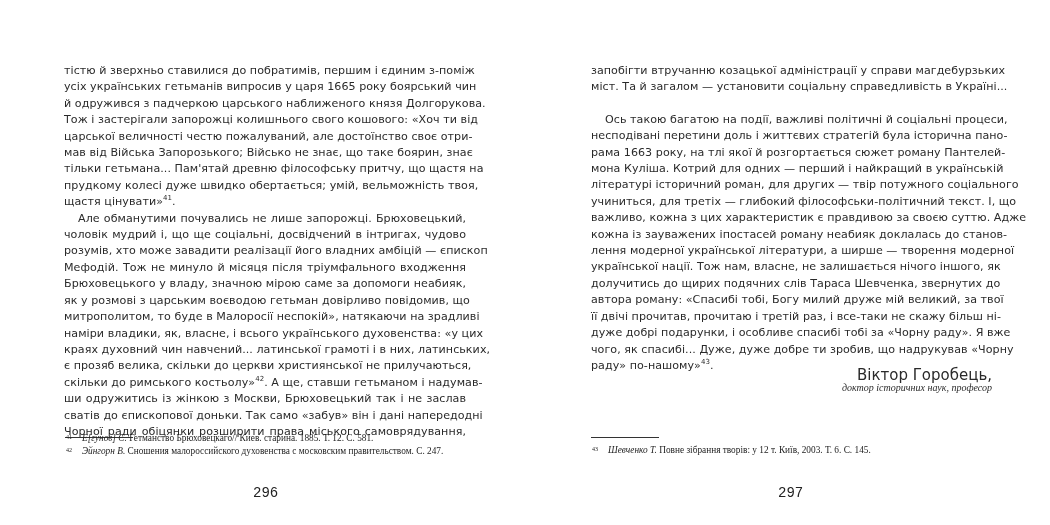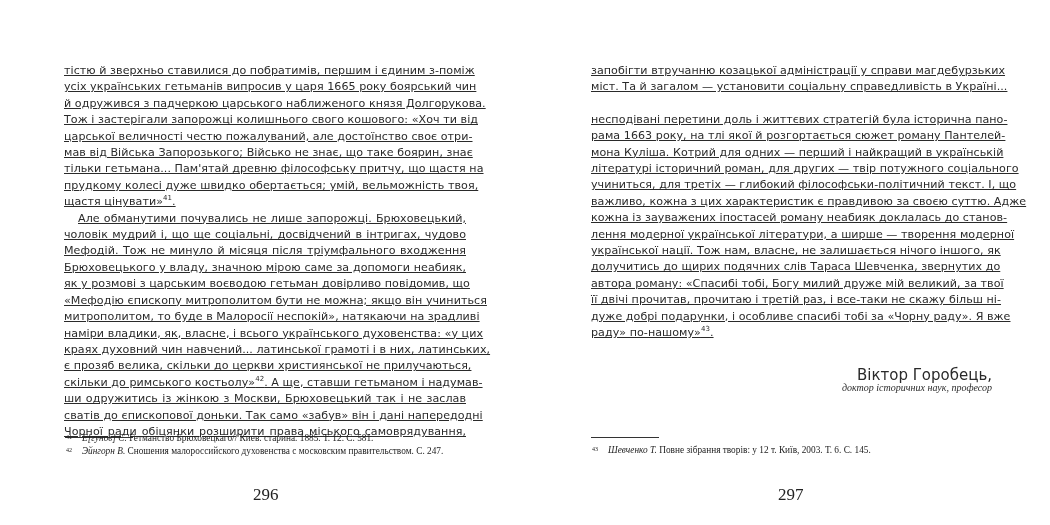--- a/index.html
+++ b/index.html
@@ -8,34 +8,34 @@
   .page { position: absolute; top: 0; height: 525px; }
   .page-left { left: 0; width: 525px; }
   .page-right { left: 525px; width: 525px; }
   .body-text { position: absolute; font-size: 11.1px; line-height: 16.4px;
                text-align: justify; letter-spacing: 0.05px; }
   .page-left .body-text { left: 64px; top: 63px; width: 402px; }
   .page-right .body-text { left: 591px; left: 66px; top: 63px; width: 392px; }
   .body-text p { margin: 0; }
   .body-text .gap { margin-top: 16px; }
   .body-text sup, .fn sup { font-size: 7px; line-height: 0; vertical-align: super; }
-  .body-text .line { display: block; text-align: justify; text-align-last: justify; white-space: nowrap; text-decoration: underline; }
+  .body-text .line { display: block; text-align: justify; text-align-last: justify; white-space: nowrap; }
   .body-text .line.last { text-align-last: left; }
   .fn-rule { position: absolute; top: 437px; height: 1px; width: 68px; background: #333; }
   .page-left .fn-rule { left: 65px; }
   .page-right .fn-rule { left: 66px; width: 68px; top: 437px; }
   .fn { position: absolute; font-family: "Liberation Serif", serif; font-size: 9.3px;
         line-height: 14px; color: #222; white-space: nowrap; }
   .fn .num { display: inline-block; width: 16px; font-size: 6px; vertical-align: 2px; }
   .fn i { }
   .page-left .fn1 { left: 66px; top: 432px; top: 430px; }
   .page-left .fn2 { left: 66px; top: 443px; }
   .page-right .fn3 { left: 67px; top: 442px; }
-  .page-num { position: absolute; top: 485px; font-family: Liberation Serif, serif;
-              font-size: 17px; color: #222; }
+  .page-num { position: absolute; top: 485px; font-family: Liberation Mono, monospace;
+              font-size: 14px; color: #222; }
   .page-left .page-num { left: 253px; }
   .page-right .page-num { left: 253px; }
   .sig-name { position: absolute; top: 366px; right: 58px; font-size: 15px; white-space: nowrap; }
   .sig-title { position: absolute; top: 382px; right: 58px; font-family: "Liberation Serif", serif;
                font-style: italic; font-size: 10px; white-space: nowrap; }
 </style>
 </head>
 <body>
 
 <div class="page page-left">
@@ -47,24 +47,24 @@
       <span class="line">Тож і застерігали запорожці колишнього свого кошового: «Хоч ти від</span>
       <span class="line">царської величності честю пожалуваний, але достоїнство своє отри-</span>
       <span class="line">мав від Війська Запорозького; Військо не знає, що таке боярин, знає</span>
       <span class="line">тільки гетьмана... Пам'ятай древню філософську притчу, що щастя на</span>
       <span class="line">прудкому колесі дуже швидко обертається; умій, вельможність твоя,</span>
       <span class="line last"><span>щастя цінувати»</span><sup>41</sup><span>.</span></span>
     </p>
     <p>
       <span class="line" style="padding-left:14px">Але обманутими почувались не лише запорожці. Брюховецький,</span>
       <span class="line">чоловік мудрий і, що ще соціальні, досвідчений в інтригах, чудово</span>
+      <span class="line">розумів, хто може завадити реалізації його владних амбіцій — єпископ</span>
       <span class="line">Мефодій. Тож не минуло й місяця після тріумфального входження</span>
       <span class="line">Брюховецького у владу, значною мірою саме за допомоги неабияк,</span>
       <span class="line">як у розмові з царським воєводою гетьман довірливо повідомив, що</span>
-      <span class="line">«Мефодію єпископу митрополитом бути не можна; якщо він учиниться</span>
       <span class="line">митрополитом, то буде в Малоросії неспокій», натякаючи на зрадливі</span>
       <span class="line">наміри владики, як, власне, і всього українського духовенства: «у цих</span>
       <span class="line">краях духовний чин навчений... латинської грамоті і в них, латинських,</span>
       <span class="line">є прозяб велика, скільки до церкви християнської не прилучаються,</span>
       <span class="line"><span>скільки до римського костьолу»</span><sup>42</sup><span>. А ще, ставши гетьманом і надумав-</span></span>
       <span class="line">ши одружитись із жінкою з Москви, Брюховецький так і не заслав</span>
       <span class="line">сватів до єпископової доньки. Так само «забув» він і дані напередодні</span>
       <span class="line">Чорної ради обіцянки розширити права міського самоврядування,</span>
     </p>
   </div>
@@ -79,33 +79,35 @@
   <div class="page-num">296</div>
 </div>
 
 <div class="page page-right">
   <div class="body-text">
     <p>
       <span class="line">запобігти втручанню козацької адміністрації у справи магдебурзьких</span>
       <span class="line last">міст. Та й загалом — установити соціальну справедливість в Україні...</span>
     </p>
     <p class="gap">
+      <span class="line" style="padding-left:14px">Ось такою багатою на події, важливі політичні й соціальні процеси,</span>
       <span class="line">несподівані перетини доль і життєвих стратегій була історична пано-</span>
       <span class="line">рама 1663 року, на тлі якої й розгортається сюжет роману Пантелей-</span>
       <span class="line">мона Куліша. Котрий для одних — перший і найкращий в українській</span>
       <span class="line">літературі історичний роман, для других — твір потужного соціального</span>
       <span class="line">учиниться, для третіх — глибокий філософськи-політичний текст. І, що</span>
       <span class="line">важливо, кожна з цих характеристик є правдивою за своєю суттю. Адже</span>
       <span class="line">кожна із зауважених іпостасей роману неабияк доклалась до станов-</span>
       <span class="line">лення модерної української літератури, а ширше — творення модерної</span>
       <span class="line">української нації. Тож нам, власне, не залишається нічого іншого, як</span>
       <span class="line">долучитись до щирих подячних слів Тараса Шевченка, звернутих до</span>
       <span class="line">автора роману: «Спасибі тобі, Богу милий друже мій великий, за твої</span>
       <span class="line">її двічі прочитав, прочитаю і третій раз, і все-таки не скажу більш ні-</span>
       <span class="line">дуже добрі подарунки, і особливе спасибі тобі за «Чорну раду». Я вже</span>
+      <span class="line">чого, як спасибі... Дуже, дуже добре ти зробив, що надрукував «Чорну</span>
       <span class="line last"><span>раду» по-нашому»</span><sup>43</sup><span>.</span></span>
     </p>
   </div>
 
   <div class="sig-name">Віктор Горобець,</div>
   <div class="sig-title">доктор історичних наук, професор</div>
 
   <div class="fn-rule"></div>
   <div class="fn fn3">
     <span class="num">43</span><i>Шевченко Т.</i><span> Повне зібрання творів: у 12 т. Київ, 2003. Т. 6. С. 145.</span>

